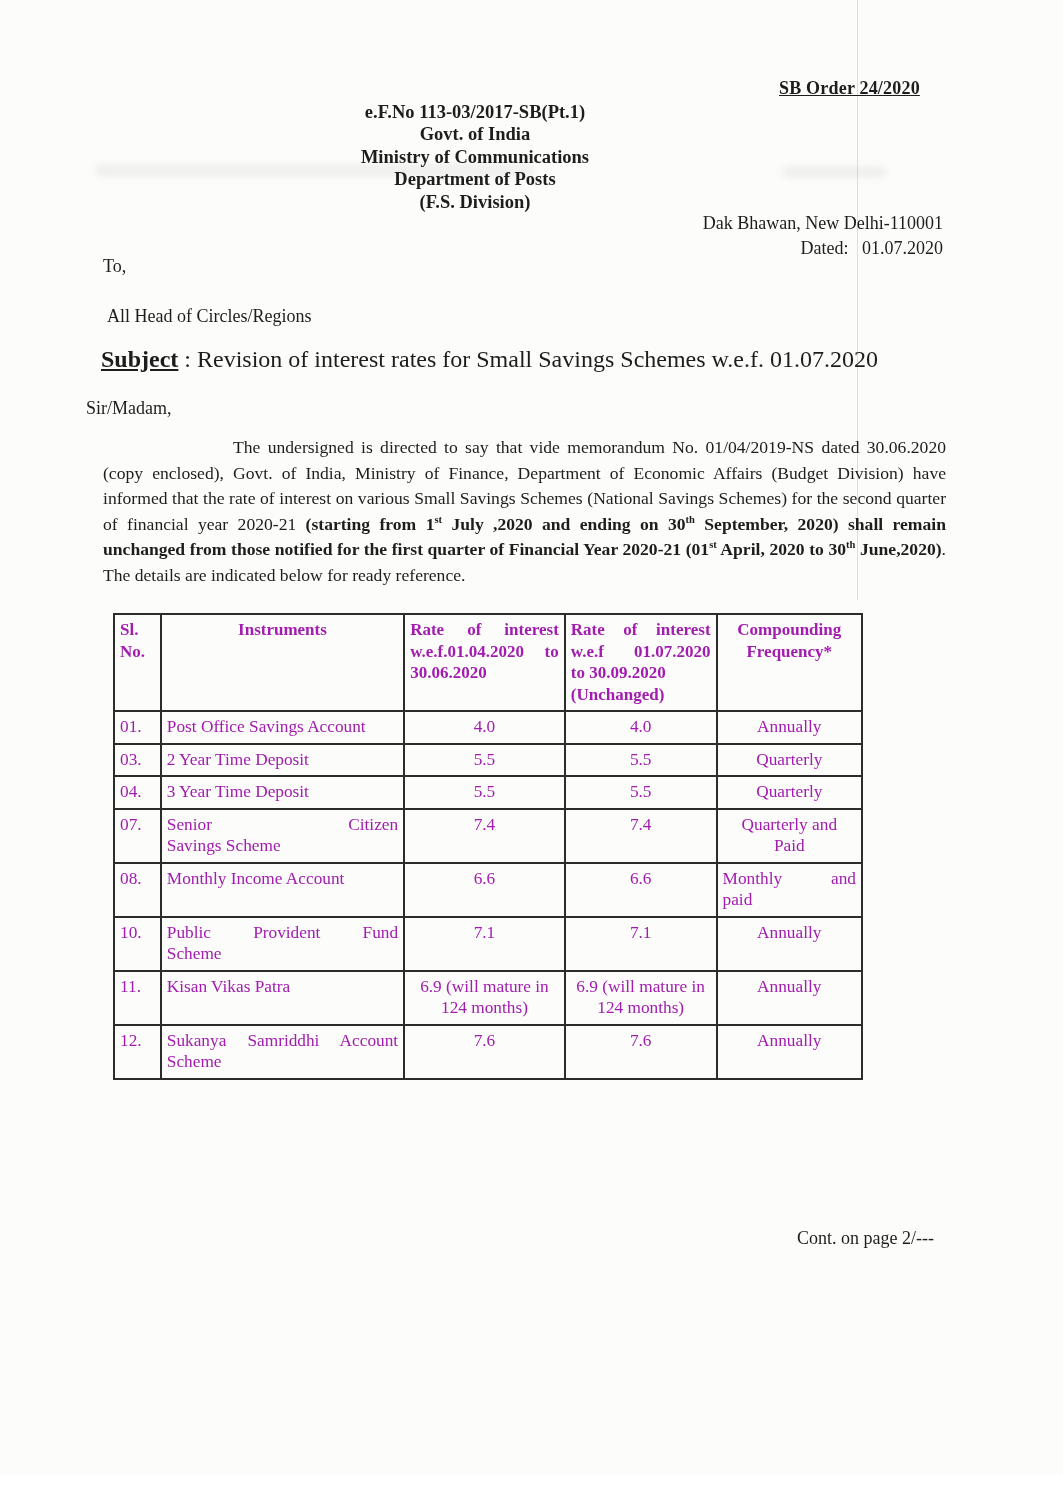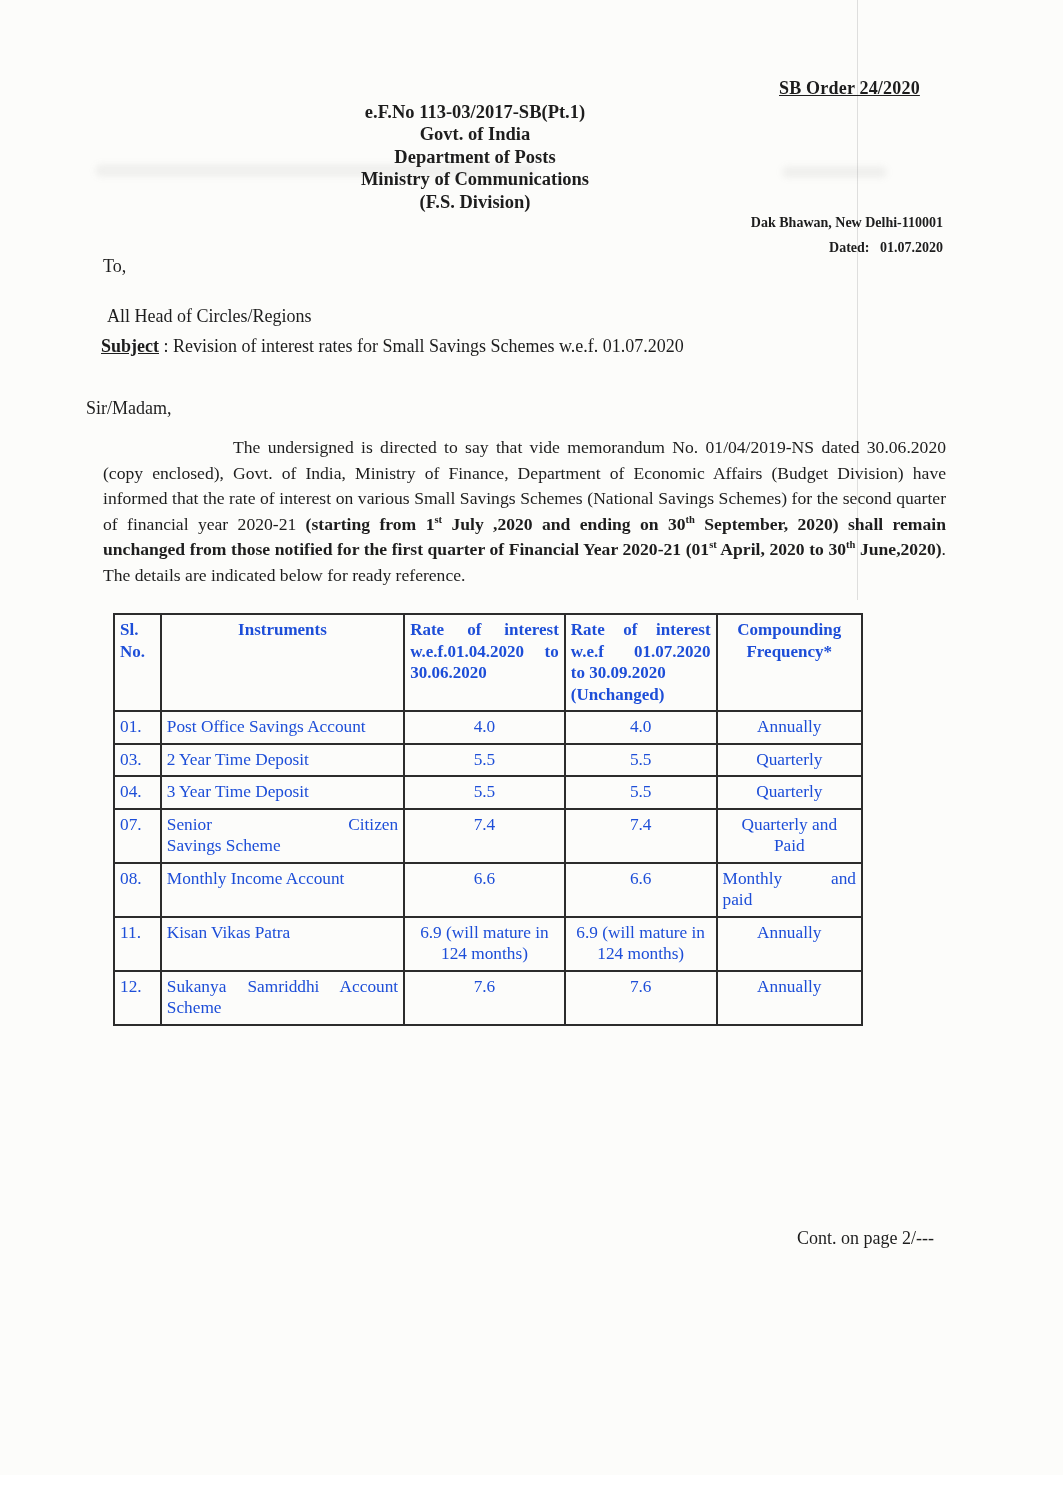--- a/index.html
+++ b/index.html
@@ -20,39 +20,39 @@
     position:absolute; top:78px; left:779px;
     font-size:18px; font-weight:bold; text-decoration:underline;
     letter-spacing:0.2px;
   }
   .letterhead {
     position:absolute; top:101px; left:275px; width:400px;
     text-align:center; font-weight:bold; font-size:18.5px; line-height:22.4px;
   }
   .addr-block {
     position:absolute; top:211px; right:120px;
-    text-align:right; font-weight:bold; font-size:14px; line-height:24.5px;
+    text-align:right; font-weight:normal; font-size:18px; line-height:24.5px;
   }
   .to-label      { position:absolute; top:256px; left:103px; font-size:18px; }
   .recipient     { position:absolute; top:306px; left:107px; font-size:18px; }
-  .subject-line  { position:absolute; top:336px; left:101px; font-size:18px; }
+  .subject-line  { position:absolute; top:346px; left:101px; font-size:24px; }
   .salutation    { position:absolute; top:398px; left:86px; font-size:18px; }
 
   .body-par {
     position:absolute; top:435px; left:103px; width:843px;
     font-size:17.6px; line-height:25.5px;
     text-align:justify; text-indent:130px;
   }
 
   .tbl-wrap { position:absolute; top:613px; left:113px; }
   table.rates {
     border-collapse:collapse;
     width:750px;
     font-size:17.3px;
-    color:#1d4ed8;
+    color:#a21caf;
   }
   table.rates th, table.rates td {
     border:2px solid #2c2c2c;
     vertical-align:top;
     padding:4px 5px 5px 5px;
   }
   table.rates th { font-weight:bold; font-size:17px; }
   table.rates td > div, table.rates th > div { line-height:21.5px; }
   .a-l { text-align:left; }
   .a-c { text-align:center; white-space:nowrap; }
@@ -90,22 +90,22 @@
   <div class="artifact-vline"></div>
   <div class="artifact-smudge-1"></div>
   <div class="artifact-smudge-2"></div>
   <div class="artifact-bottom-line"></div>
 
   <div class="sb-order">SB Order 24/2020</div>
 
   <div class="letterhead">
       <div>e.F.No 113-03/2017-SB(Pt.1)</div>
       <div>Govt. of India</div>
+      <div>Ministry of Communications</div>
       <div>Department of Posts</div>
-      <div>Ministry of Communications</div>
       <div>(F.S. Division)</div>
     </div>
 
   <div class="addr-block">
     <div>Dak Bhawan, New Delhi-110001</div>
     <div class="ws-pre">Dated:   01.07.2020</div>
   </div>
 
   <div class="to-label">To,</div>
   <div class="recipient">All Head of Circles/Regions</div>
@@ -235,20 +235,38 @@
             <td>
               <div class="a-c">6.6</div>
             </td>
             <td>
               <div class="a-j">Monthly and</div>
               <div class="a-l">paid</div>
             </td>
           </tr>
           <tr>
             <td>
+              <div class="a-l">10.</div>
+            </td>
+            <td>
+              <div class="a-j">Public Provident Fund</div>
+              <div class="a-l">Scheme</div>
+            </td>
+            <td>
+              <div class="a-c">7.1</div>
+            </td>
+            <td>
+              <div class="a-c">7.1</div>
+            </td>
+            <td>
+              <div class="a-c">Annually</div>
+            </td>
+          </tr>
+          <tr>
+            <td>
               <div class="a-l">11.</div>
             </td>
             <td>
               <div class="a-l">Kisan Vikas Patra</div>
             </td>
             <td>
               <div class="a-c">6.9 (will mature in</div>
               <div class="a-c">124 months)</div>
             </td>
             <td>

